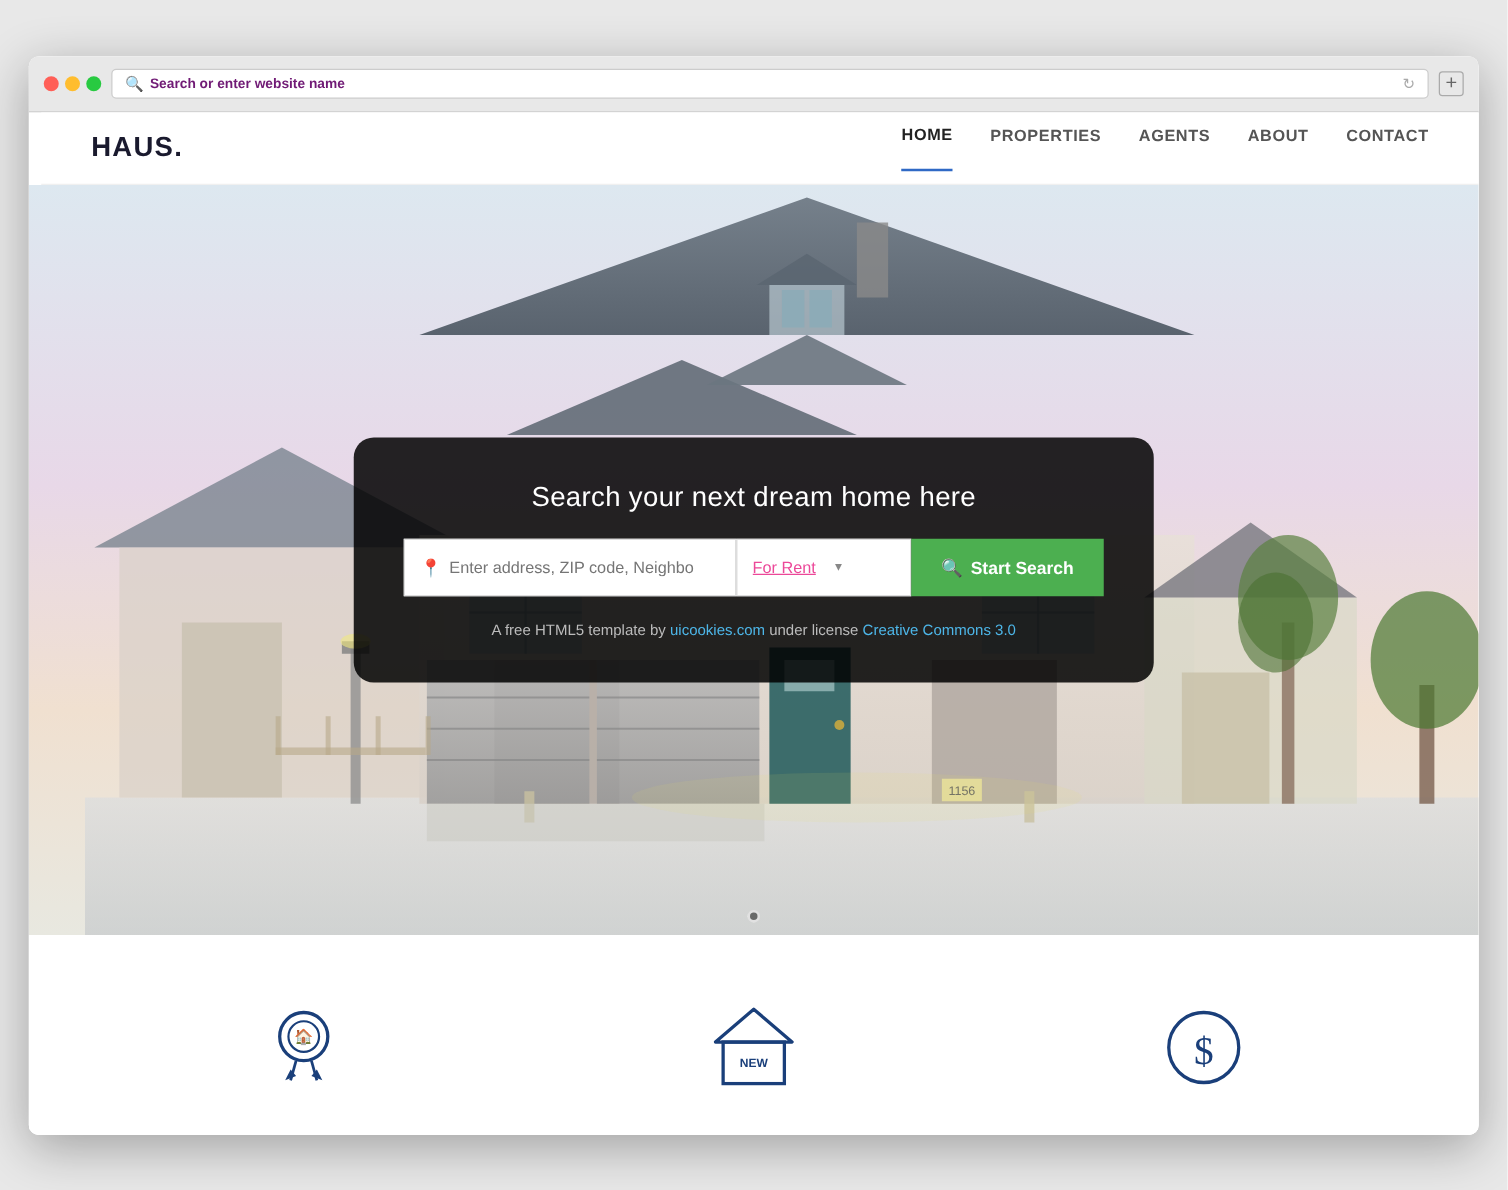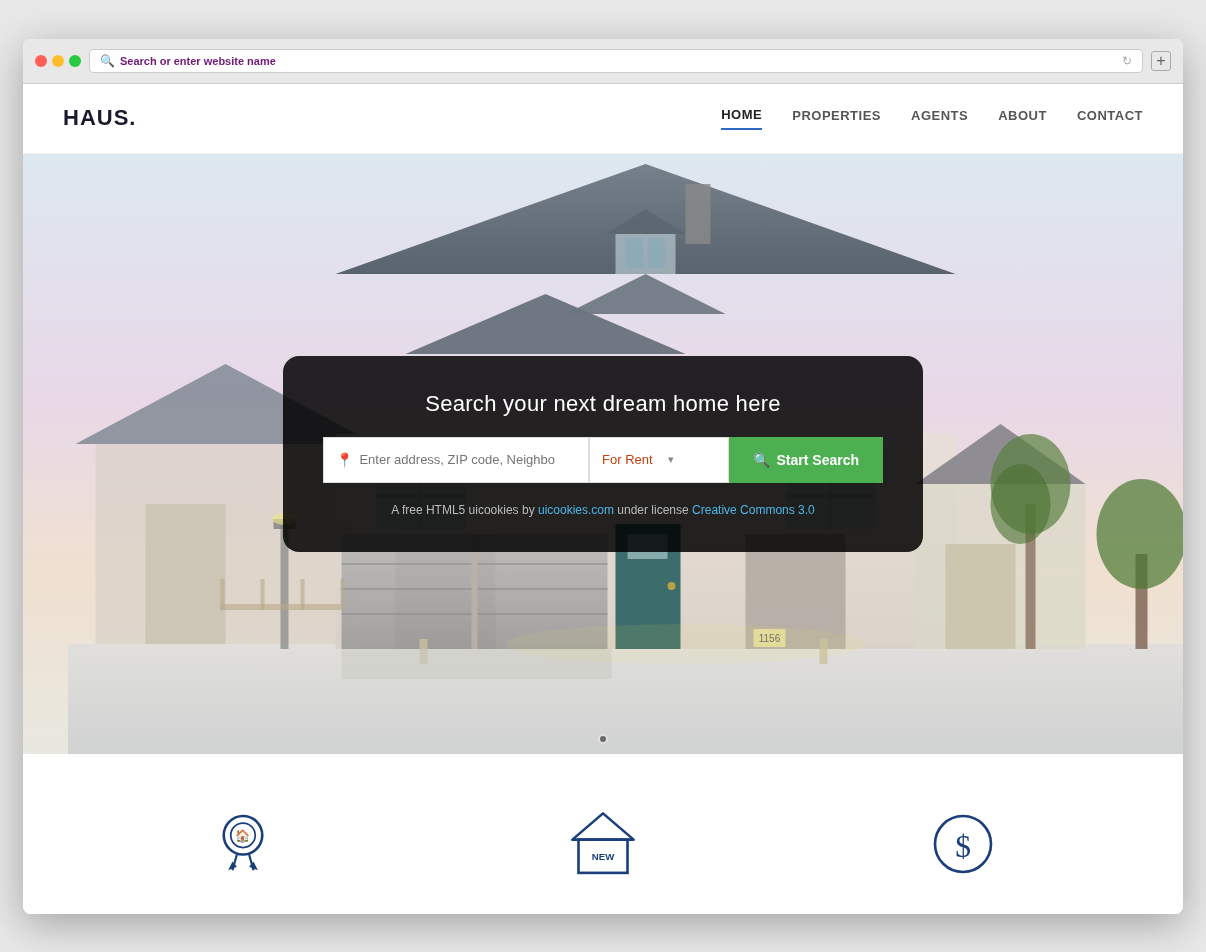--- a/index.html
+++ b/index.html
@@ -50,37 +50,38 @@
     
     .website { background: #fff; }
 
     
     .navbar {
       background: #fff;
       display: flex;
       align-items: center;
       justify-content: space-between;
       padding: 0 40px;
-      height: 70px;
+      height: 58px;
       border-bottom: 1px solid #f0f0f0;
+      margin-left: 10px;
     }
     .nav-logo {
       font-size: 22px;
       font-weight: 700;
       color: #1a1a2e;
       letter-spacing: 1px;
     }
     .nav-links { display: flex; gap: 30px; align-items: center; }
     .nav-link {
       font-size: 13px;
       font-weight: 600;
       color: #555;
       text-decoration: none;
       letter-spacing: 0.5px;
-      padding-bottom: 6px;
+      padding-bottom: 20px;
     }
     .nav-link.active {
       color: #222;
       border-bottom: 2px solid #2f69c5;
     }
 
     
     .hero {
       position: relative;
       height: 600px;
@@ -143,25 +144,26 @@
       border: 1px solid #ddd;
       border-left: 1px solid #ddd;
       padding: 0 12px;
       height: 46px;
       min-width: 140px;
     }
     .search-select {
       border: none;
       outline: none;
       font-size: 13px;
-      color: #c2410c;
+      color: #ec4899;
       background: transparent;
       cursor: pointer;
       appearance: none;
       padding-right: 15px;
+      text-decoration: underline;
     }
     .select-arrow { color: #888; font-size: 11px; }
     .search-btn {
       background: #4caf50;
       color: #fff;
       border: none;
       height: 46px;
       padding: 0 24px;
       font-size: 14px;
       font-weight: 600;
@@ -383,21 +385,21 @@
               <option>For Sale</option>
             </select>
             <span class="select-arrow">▾</span>
           </div>
           <button class="search-btn">
             <span>🔍</span>
             <span>Start Search</span>
           </button>
         </div>
         <p class="attribution">
-          <span>A free HTML5 uicookies by </span><a href="#">uicookies.com</a><span> under license </span><a href="#">Creative Commons 3.0</a>
+          <span>A free HTML5 template by </span><a href="#">uicookies.com</a><span> under license </span><a href="#">Creative Commons 3.0</a>
         </p>
       </div>
 
       <div class="slider-dot-container">
         <div class="slider-dot"></div>
       </div>
     </div>
 
     <div class="features">
 

